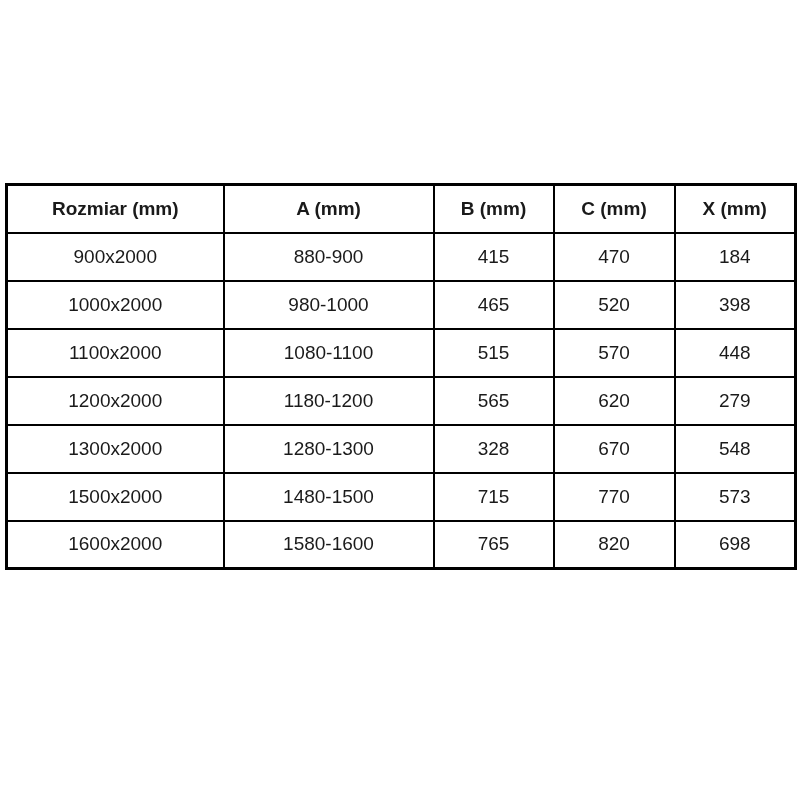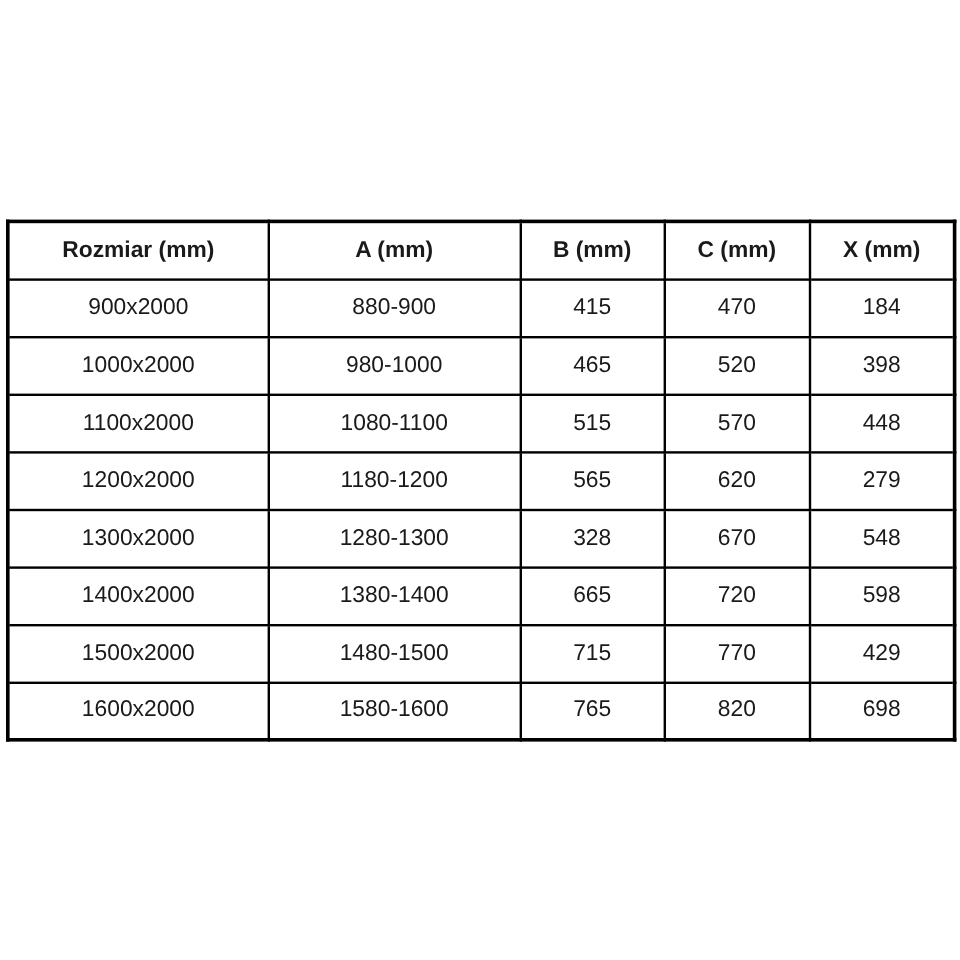--- a/index.html
+++ b/index.html
@@ -108,32 +108,25 @@
           <td>279</td>
         </tr>
         <tr>
           <td>1300x2000</td>
           <td>1280-1300</td>
           <td>328</td>
           <td>670</td>
           <td>548</td>
         </tr>
         <tr>
-          <td>1400x2000</td>
-          <td>1380-1400</td>
-          <td>665</td>
-          <td>720</td>
-          <td>598</td>
-        </tr>
-        <tr>
           <td>1500x2000</td>
           <td>1480-1500</td>
           <td>715</td>
           <td>770</td>
-          <td>429</td>
+          <td>573</td>
         </tr>
         <tr>
           <td>1600x2000</td>
           <td>1580-1600</td>
           <td>765</td>
           <td>820</td>
           <td>698</td>
         </tr>
       </tbody>
   </table>

